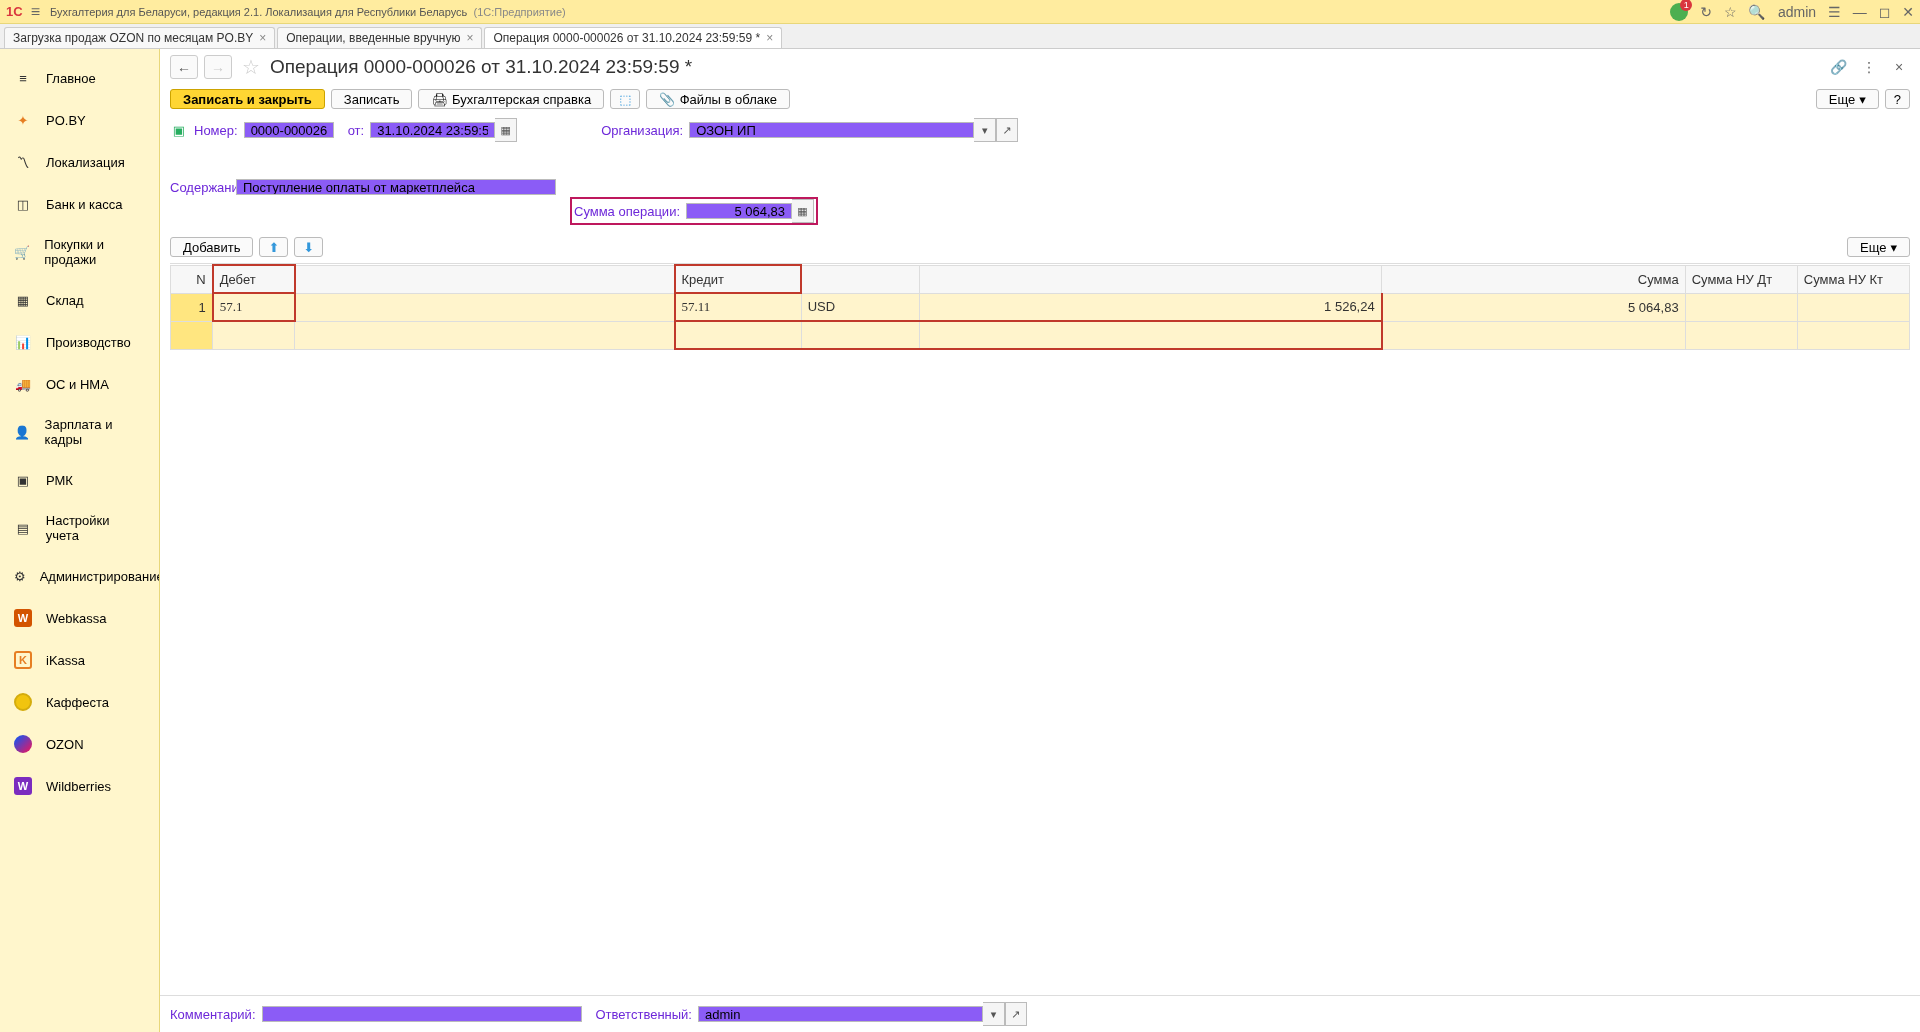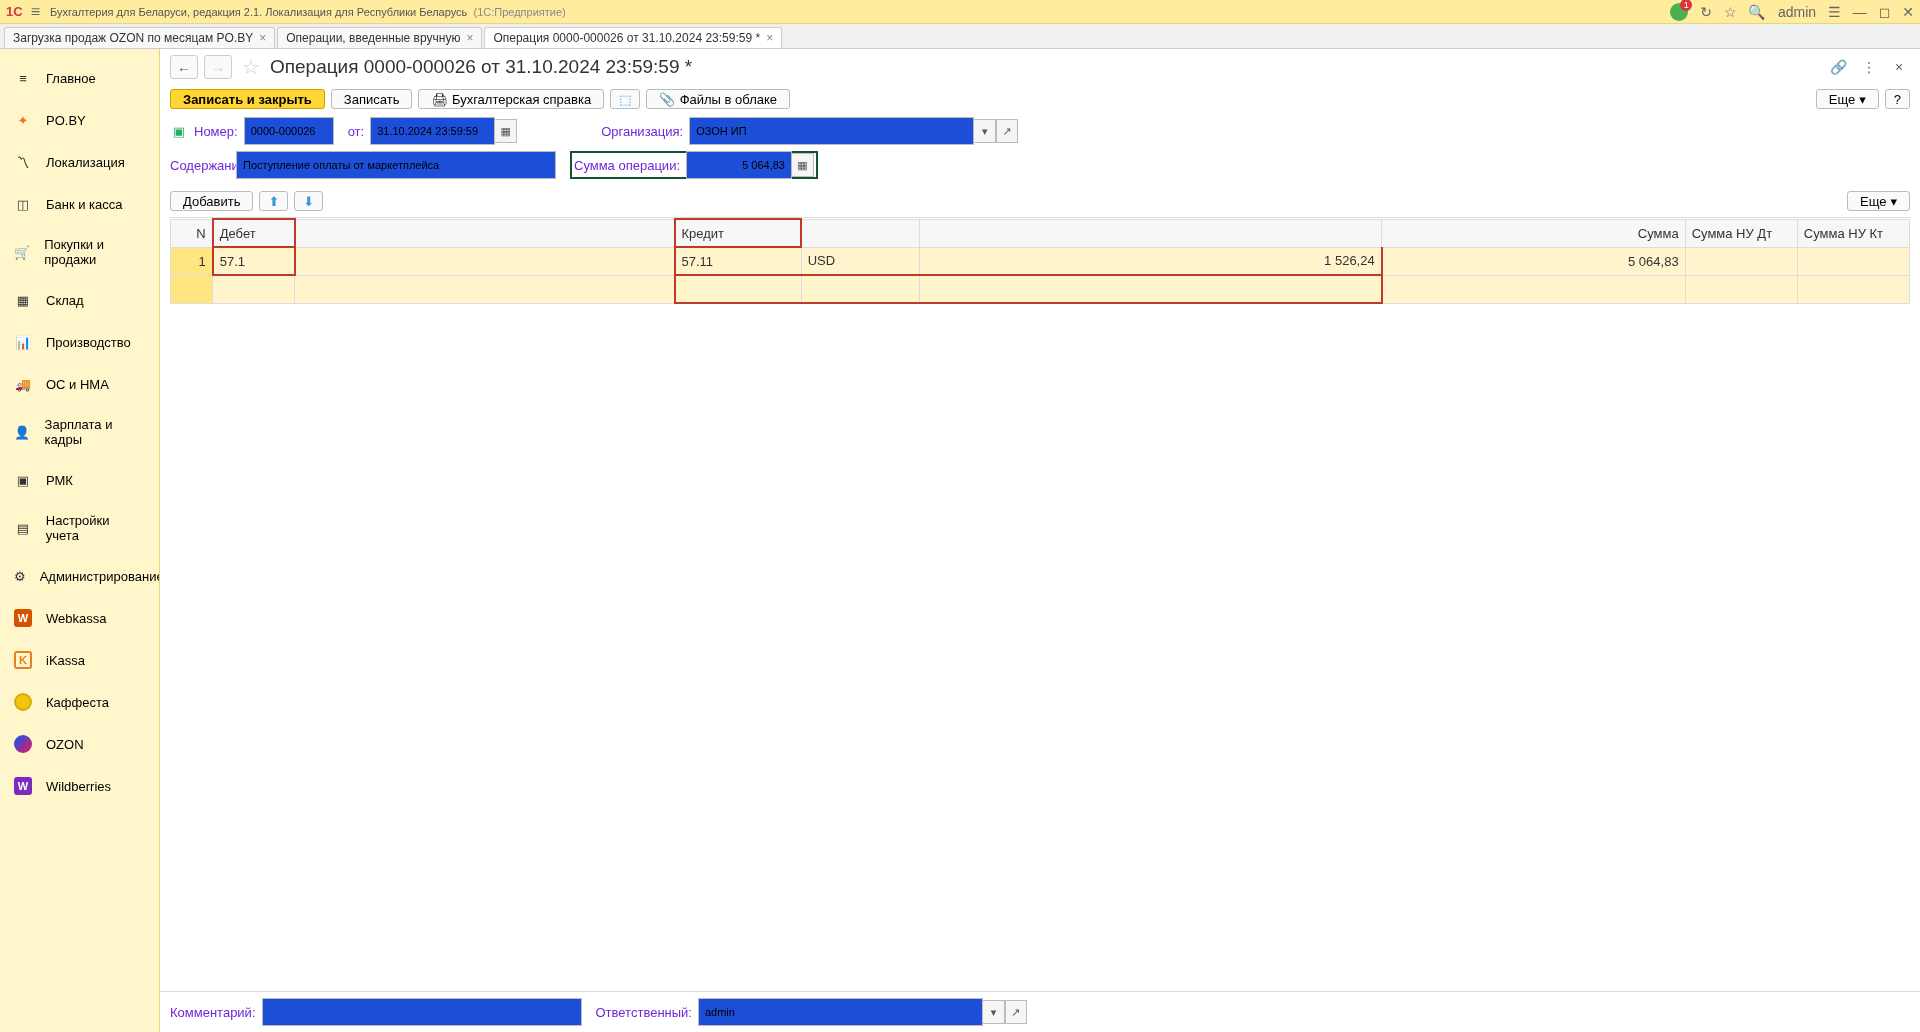--- a/index.html
+++ b/index.html
@@ -44,43 +44,43 @@
 .toolbar { display: flex; align-items: center; padding: 4px 10px 8px; gap: 6px; }
 .btn { height: 20px; padding: 0 12px; border: 1px solid #bbb; background: #fafafa; border-radius: 3px; cursor: pointer; font-size: 13px; display: inline-flex; align-items: center; gap: 4px; }
 .btn.primary { background: #ffd633; border-color: #cca300; font-weight: bold; }
 .btn.ico-only { padding: 0 8px; }
 .toolbar-right { margin-left: auto; display: flex; gap: 6px; }
 
 
 .form-area { padding: 0px 10px 6px; }
 .frow { display: flex; align-items: center; gap: 6px; margin-bottom: 6px; min-height: 26px; }
 .flabel { font-size: 13px; color: #6d28d9; }
-.finput { height: 28px; border: 1px solid #bbb; padding: 0 6px; font-size: 11px; background: #1d4ed8; }
+.finput { height: 16px; border: 1px solid #bbb; padding: 0 6px; font-size: 13px; background: #8b5cf6; }
 .field-wrap { display: flex; align-items: center; }
 .field-btn { width: 22px; height: 24px; border: 1px solid #bbb; border-left: none; background: #f5f5f5; display:flex; align-items:center; justify-content:center; font-size:11px; cursor:pointer; color:#555; }
-.red-box { border: 2px solid #14532d; padding: 0 2px; display: inline-flex; align-items: center; height: 28px; }
+.red-box { border: 2px solid #be185d; padding: 0 2px; display: inline-flex; align-items: center; height: 28px; margin-top: 48px; }
 .red-box .flabel { margin-right: 4px; }
 .right-align { text-align: right; }
 
 
 .sub-toolbar { display: flex; align-items: center; padding: 0 10px 6px; gap: 6px; }
 
 
 .table-wrap { flex: 1; overflow: auto; margin: 0 10px; border-top: 1px solid #ddd; }
 table { border-collapse: collapse; width: 100%; table-layout: fixed; }
 th, td { border: 1px solid #ddd; padding: 4px 6px; font-size: 13px; height: 28px; text-align: left; background: #fff; }
 th { background: #f7f7f7; font-weight: normal; color: #333; }
 .col-n { width: 32px; text-align: right; }
 .col-cur { width: 90px; }
 .col-val { width: 350px; text-align: right; }
 .col-sum { width: 230px; text-align: right; }
 .col-nu-dt { width: 85px; }
 .col-nu-kt { width: 85px; }
 .th-red { border: 2px solid #c0392b !important; }
-.td-red-l { border-left: 2px solid #c0392b !important; border-bottom: 2px solid #c0392b !important; }
+.td-red-l { border-left: 2px solid #c0392b !important; border-bottom: 2px solid #c0392b !important; font-family: Liberation Serif, serif; }
 .td-red-r { border-right: 2px solid #c0392b !important; }
 .td-red-b { border-bottom: 2px solid #c0392b !important; }
 .row-sel td { background: #fff4cc; }
 .row-sel td:first-child { background: #ffe680; }
 
 
 .footer { border-top: 1px solid #ddd; padding: 6px 10px; display: flex; align-items: center; gap: 6px; background: #fff; }
 
 </style>
 </head>

